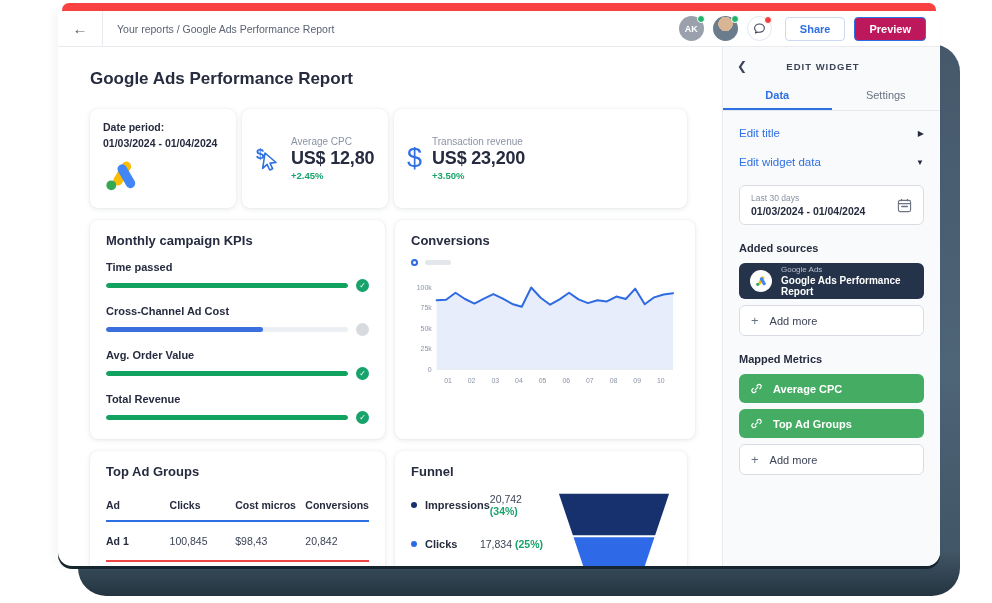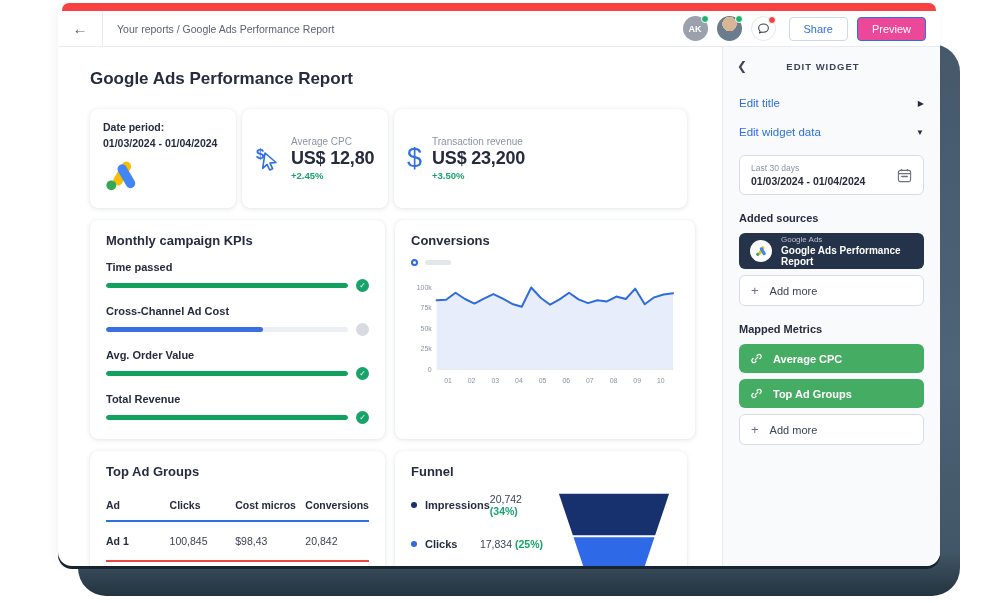--- a/index.html
+++ b/index.html
@@ -33,23 +33,23 @@
   .tb-divider { width:1px; height:36px; background:#e9ebef; }
   .breadcrumb { margin-left:14px; font-size:10.5px; color:#5a6374; }
   .tb-right { margin-left:auto; display:flex; align-items:center; gap:9px; padding-right:14px; }
   .avatar { width:25px; height:25px; border-radius:50%; position:relative; flex:0 0 auto; }
   .avatar-initials { background:#9aa1ad; color:#fff; font-size:9px; font-weight:bold; display:flex; align-items:center; justify-content:center; }
   .avatar-photo { background:radial-gradient(circle at 50% 32%, #d8b595 0 34%, #6b7c8d 35% 100%); }
   .status-dot { position:absolute; right:-1px; top:-1px; width:8px; height:8px; border-radius:50%; border:1.5px solid #fff; }
   .dot-green { background:#23b26a; }
   .dot-red { background:#f04040; }
   .chat-btn { width:25px; height:25px; border-radius:50%; background:#fff; border:1px solid #e3e6ea; display:flex; align-items:center; justify-content:center; position:relative; }
-  .btn { height:24px; padding:0 14px; border-radius:4px; font-size:11px; font-weight:normal; display:flex; align-items:center; cursor:pointer; }
+  .btn { height:24px; padding:0 14px; border-radius:4px; font-size:11px; font-weight:bold; display:flex; align-items:center; cursor:pointer; }
   .btn-outline { border:1px solid #ccd9f3; color:#2f6fe4; background:#fff; margin-left:4px; }
-  .btn-primary { background:#ec4899; color:#fff; border:1px solid #2f6fe4; }
+  .btn-primary { background:#be185d; color:#fff; border:1px solid #2f6fe4; }
   
   .app-body { flex:1; display:flex; min-height:0; }
   .main { flex:1; padding:14px 16px 0 32px; overflow:hidden; }
   .page-title { font-size:17px; font-weight:bold; color:#262b3f; margin:8px 0 20px; }
   .cards-row { width:597px; display:grid; grid-template-columns:146px 146px 1fr; gap:6px; margin-bottom:12px; }
   .card { background:#fff; border-radius:8px; box-shadow:0 1px 5px rgba(45,62,88,0.13), 0 0 1px rgba(45,62,88,0.10); }
   .sum-card { padding:11px 13px; }
   .date-card-label, .date-card-range { font-size:10.5px; font-weight:bold; color:#262b3f; line-height:1.5; }
   .gads-logo { margin-top:9px; }
   .metric-card { display:flex; align-items:center; gap:10px; }
@@ -321,20 +321,24 @@
         </div>
       </div>
 
     </div>
 
     <div class="panel">
       <div class="panel-header">
         <span class="panel-back">❮</span>
         <span class="panel-title">EDIT WIDGET</span>
       </div>
+      <div class="tabs">
+        <div class="tab active">Data</div>
+        <div class="tab">Settings</div>
+      </div>
       <div class="panel-content">
         <div class="link-row">
           <span class="link-text">Edit title</span>
           <span class="chev">▶</span>
         </div>
         <div class="link-row">
           <span class="link-text">Edit widget data</span>
           <span class="chev">▼</span>
         </div>
 

